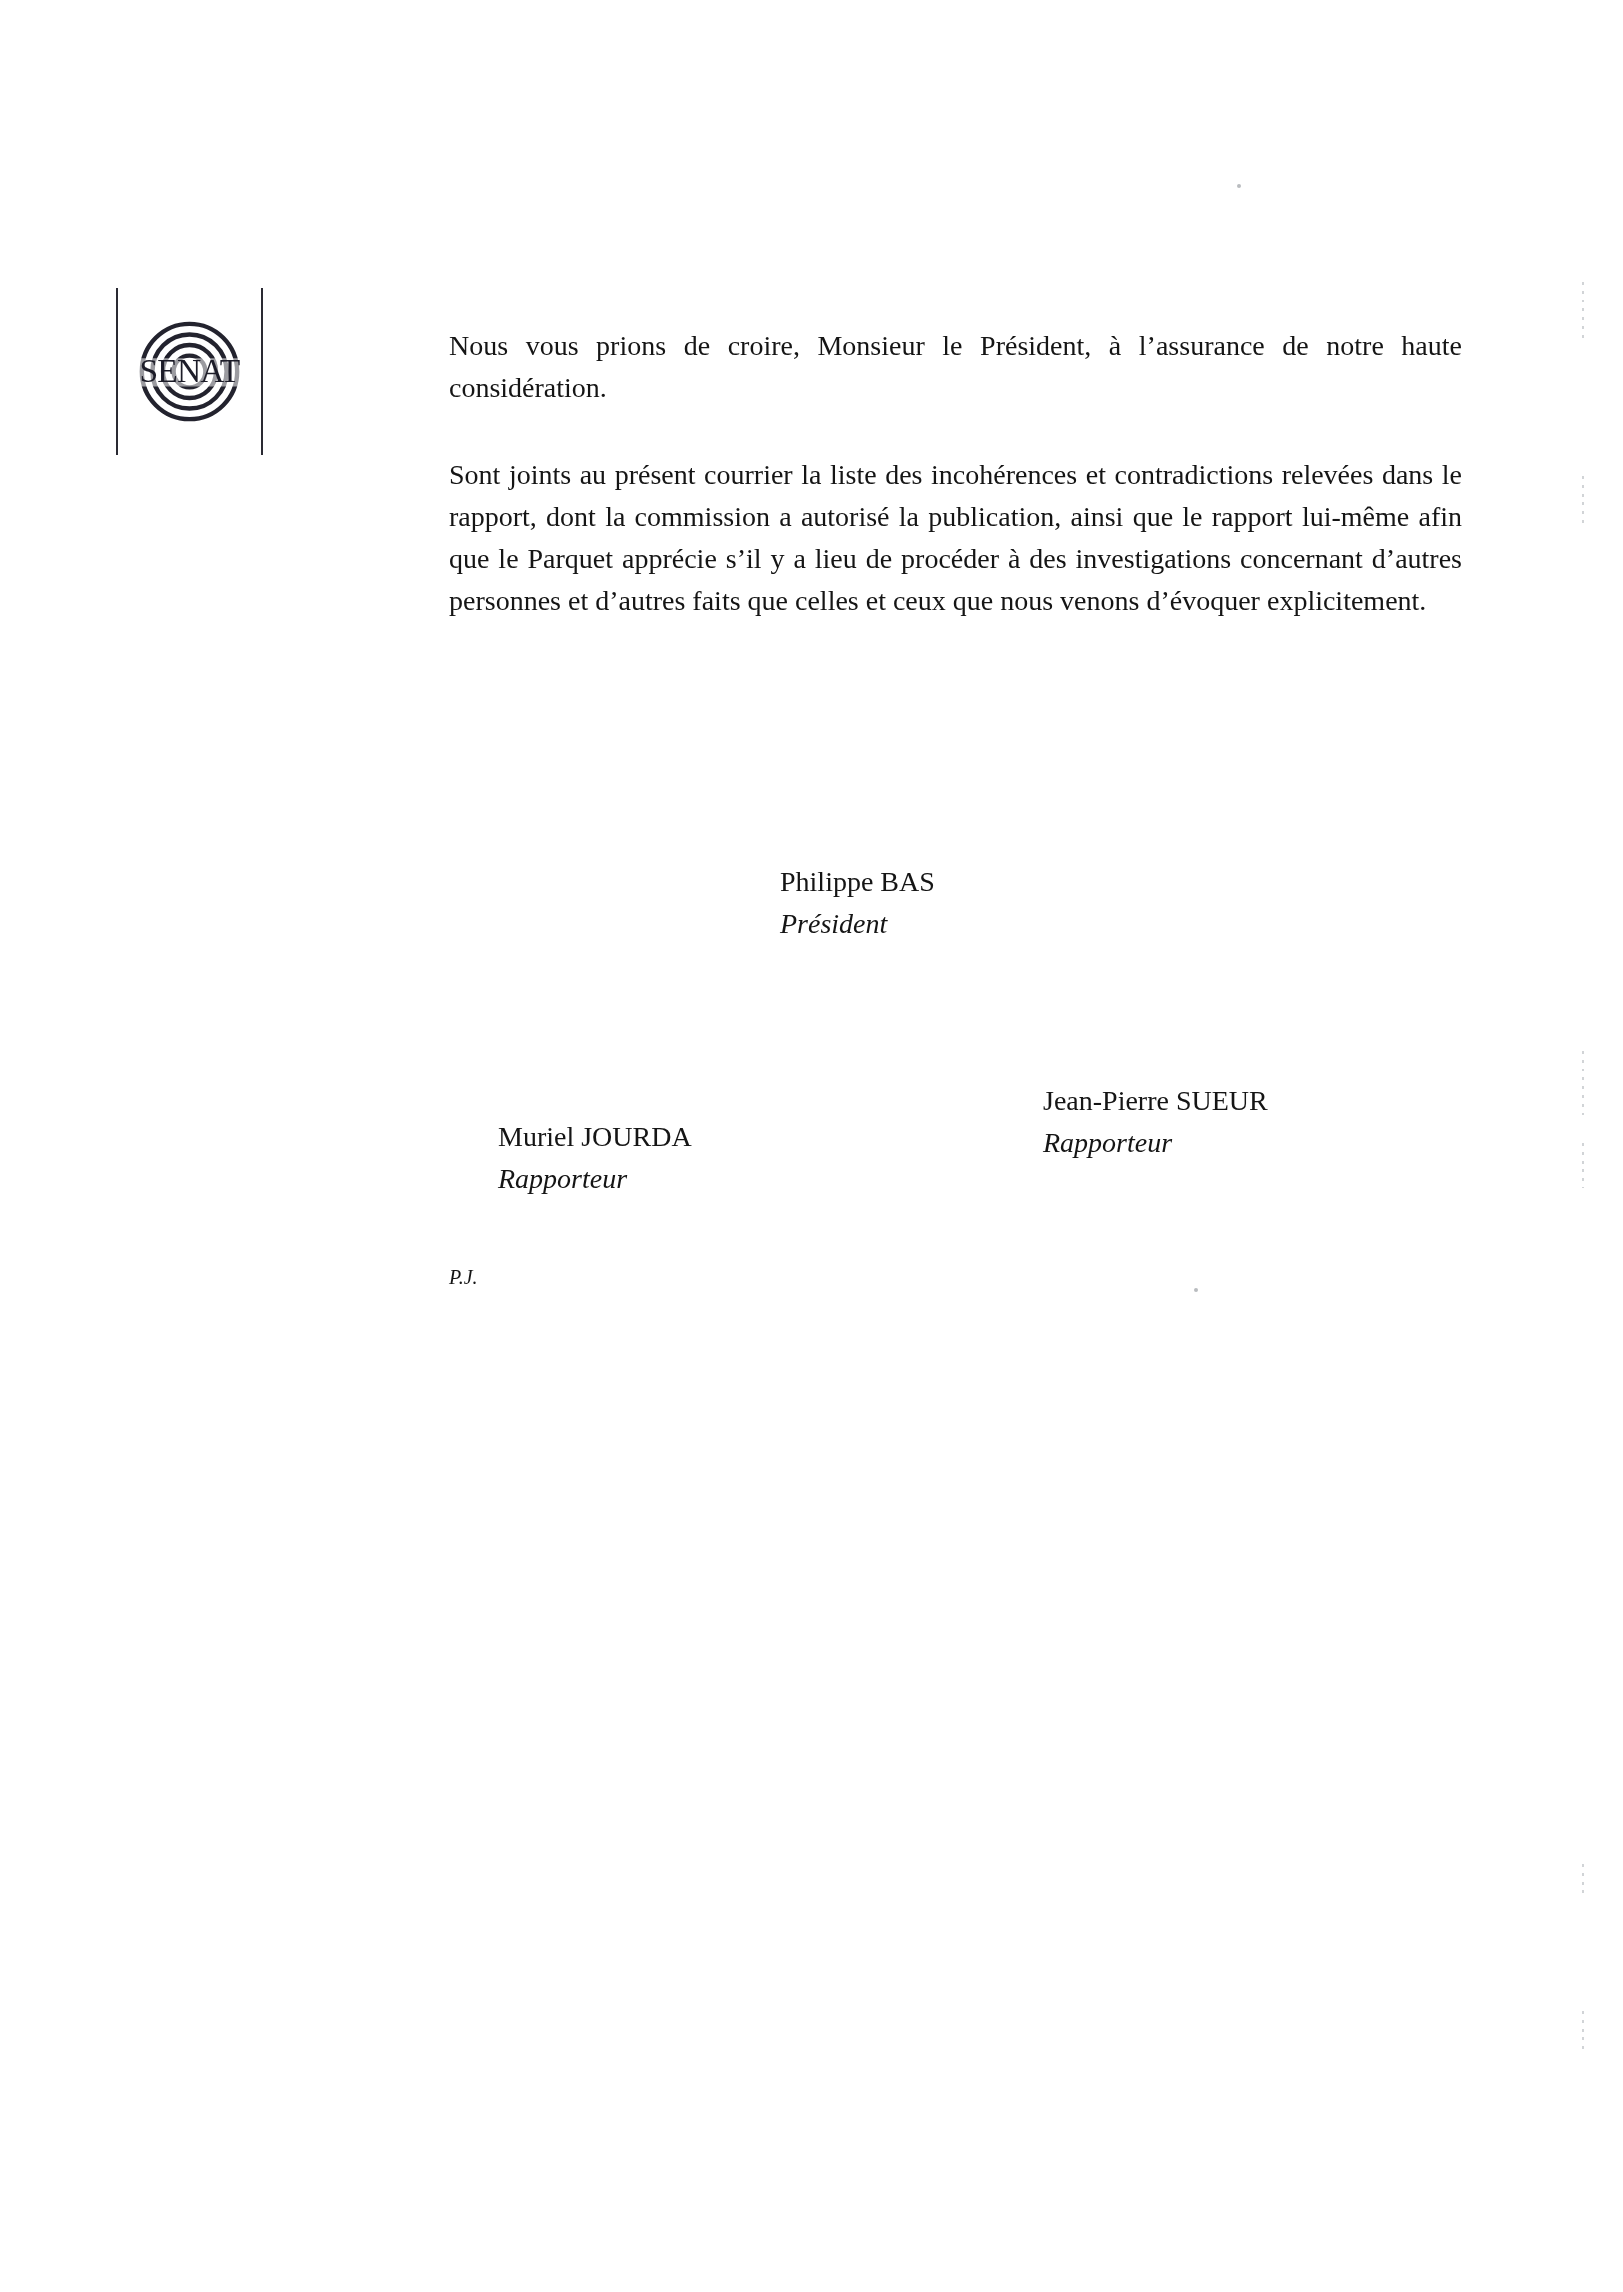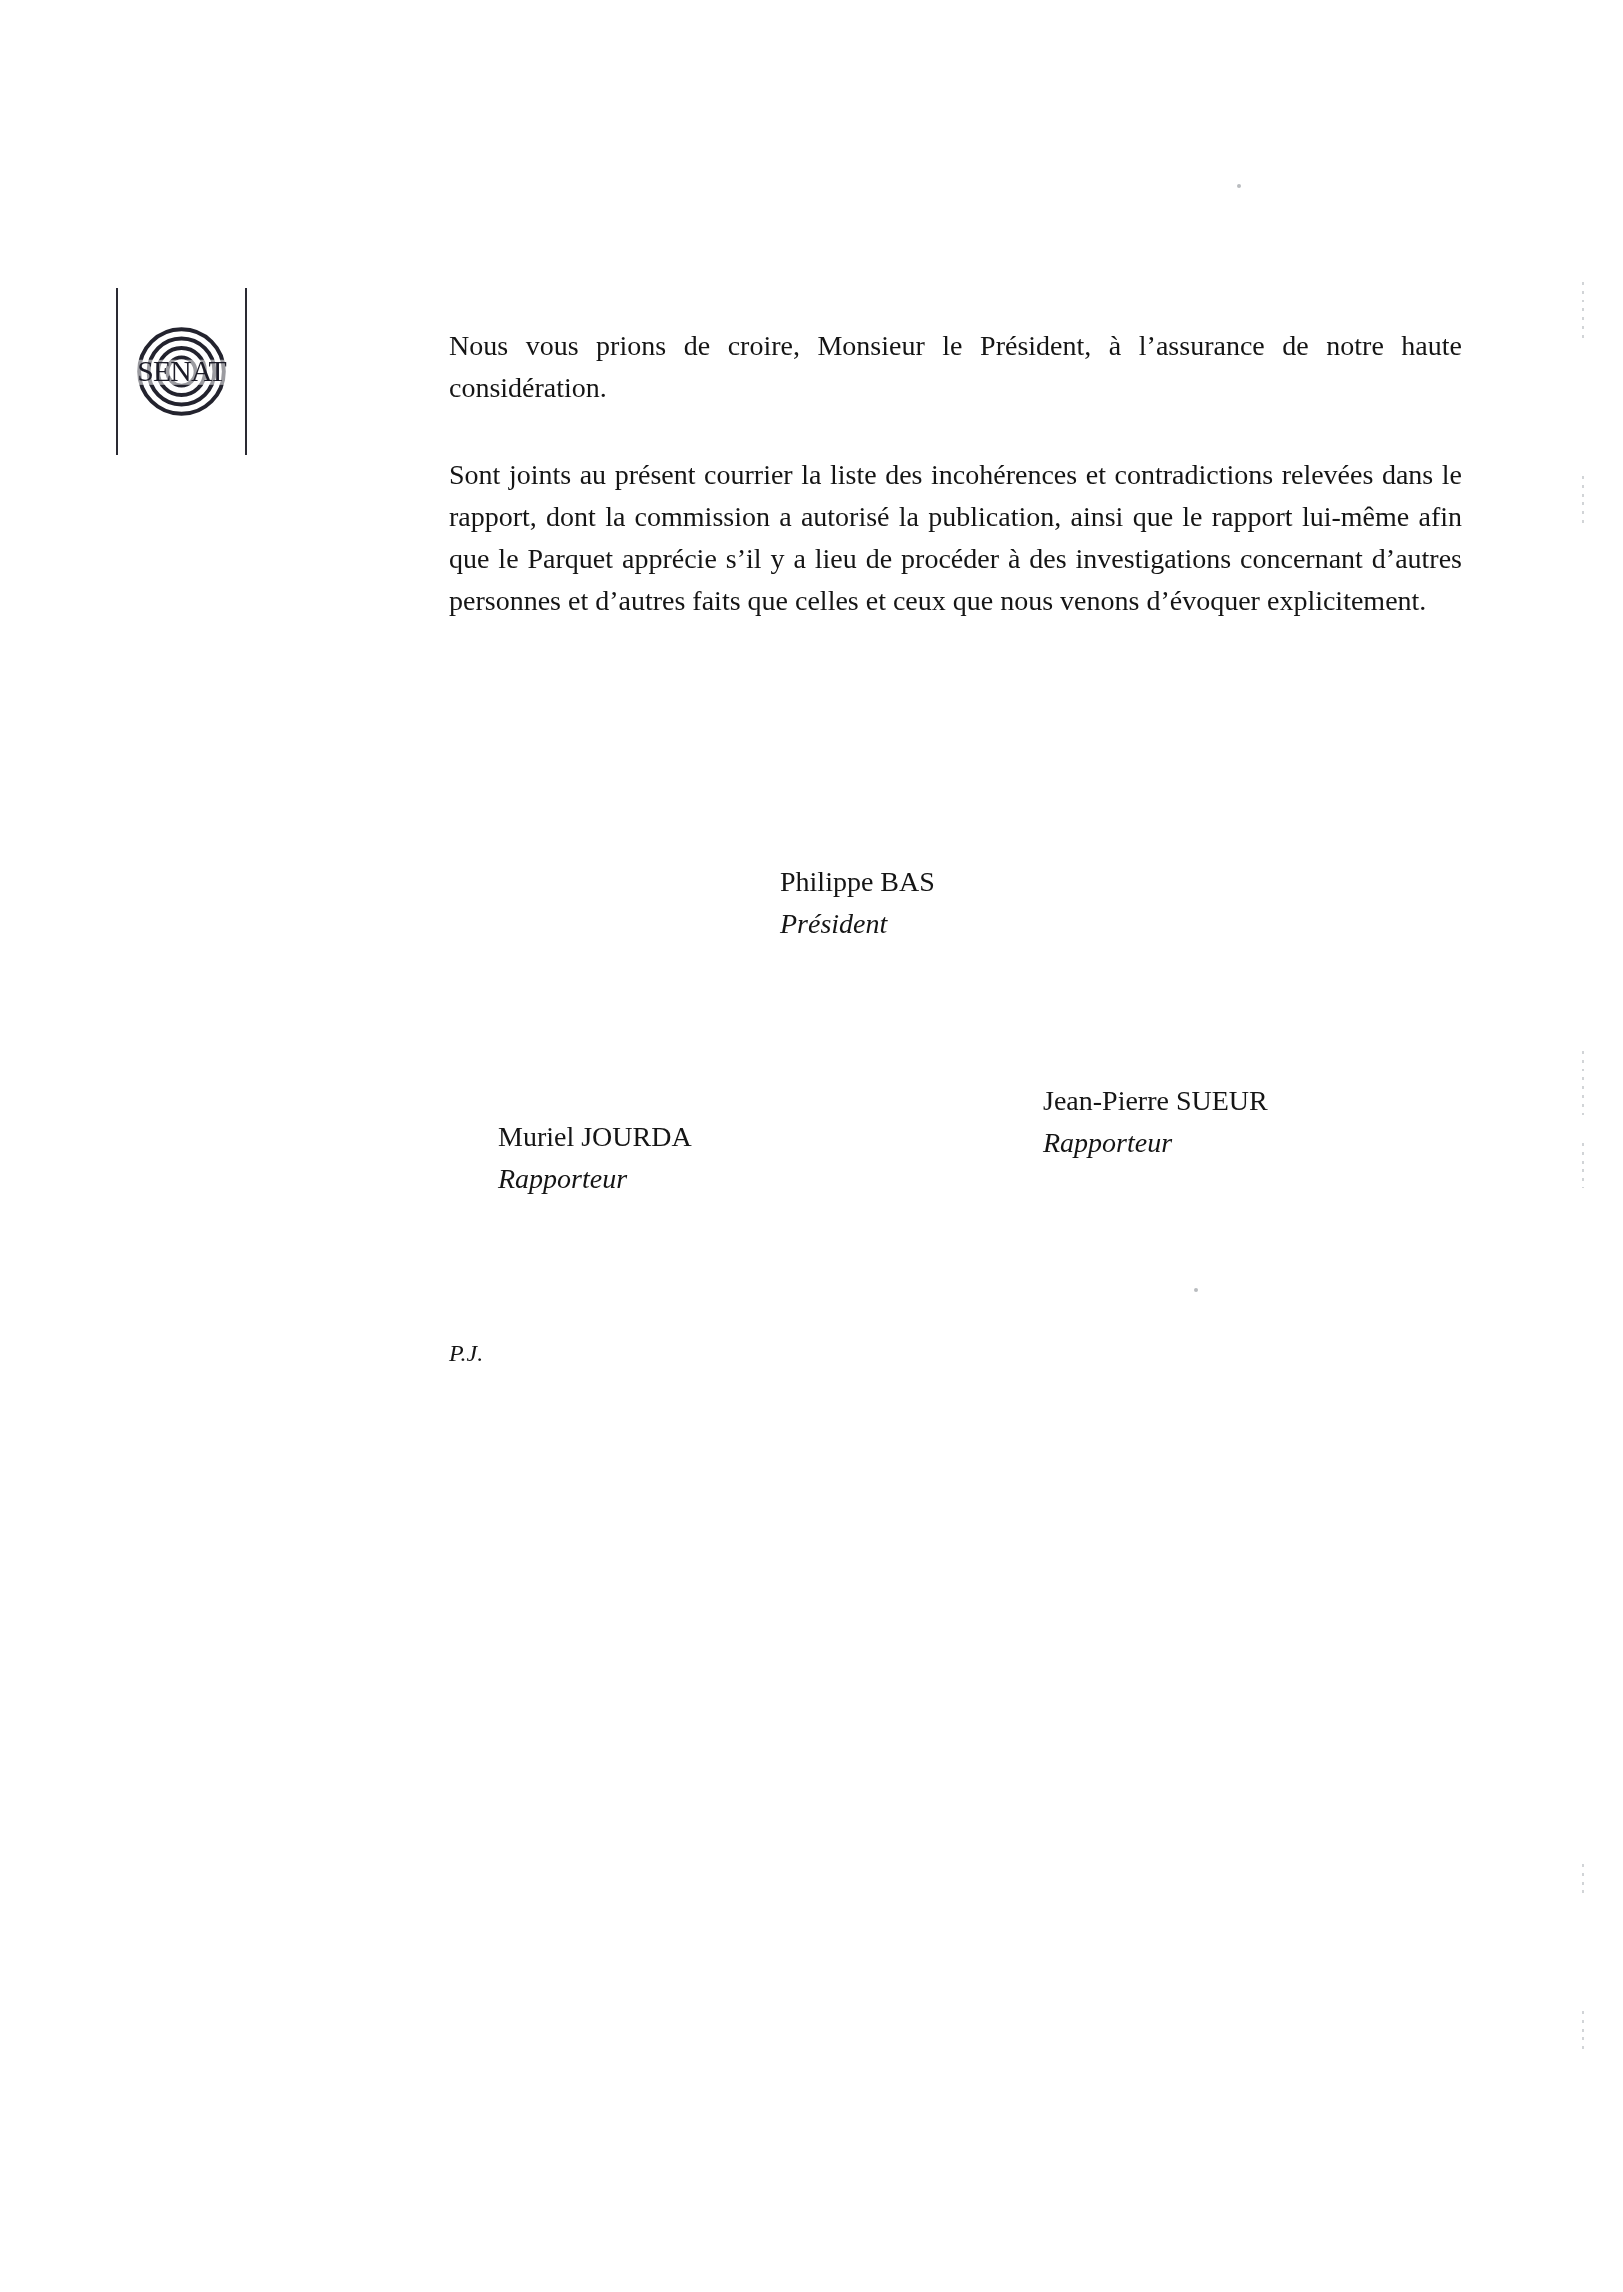--- a/index.html
+++ b/index.html
@@ -12,21 +12,21 @@
     font-family: "Liberation Serif", "DejaVu Serif", serif;
     color: #141414;
     overflow: hidden;
   }
 
   
   .logo {
     position: absolute;
     left: 116px;
     top: 288px;
-    width: 131px;
+    width: 147px;
     height: 167px;
     border-left: 2px solid #2a2a33;
     border-right: 2px solid #2a2a33;
   }
   .logo svg { display: block; width: 100%; height: 100%; }
 
   
   .body-text {
     position: absolute;
     left: 449px;
@@ -48,22 +48,22 @@
     color: #151515;
   }
   .sig .sig-title { font-style: italic; }
   .sig-president { left: 780px; top: 861px; width: 353px; }
   .sig-jourda    { left: 498px; top: 1116px; width: 353px; }
   .sig-sueur     { left: 1043px; top: 1080px; width: 353px; }
 
   .pj {
     position: absolute;
     left: 449px;
-    top: 1340px;
-    font-size: 24px;
+    top: 1266px;
+    font-size: 20px;
     font-style: italic;
     color: #151515;
   }
 
   
   .artifact {
     position: absolute;
     width: 2px;
     background: repeating-linear-gradient(to bottom, #9aa0a6 0 2.9px, transparent 2.9px 8.8px);
     opacity: 0.45;

